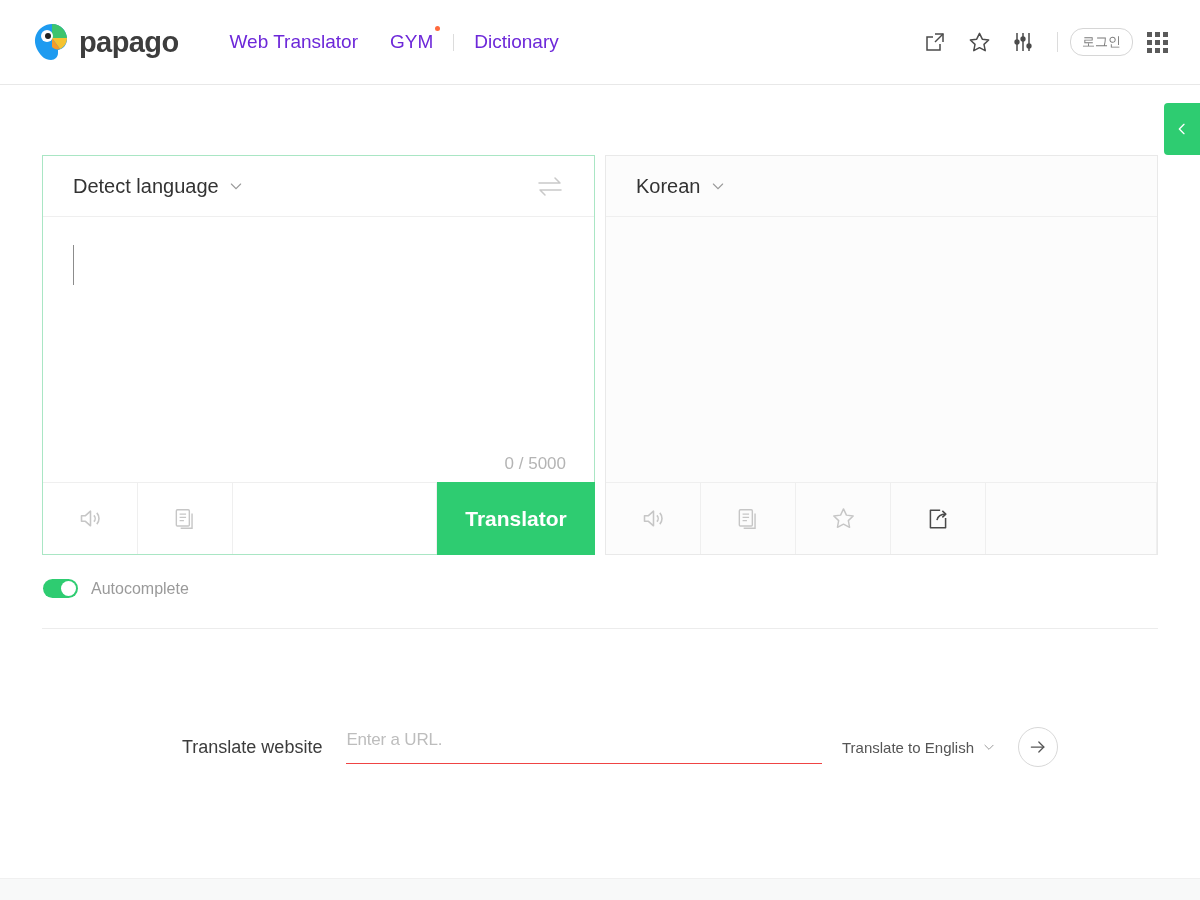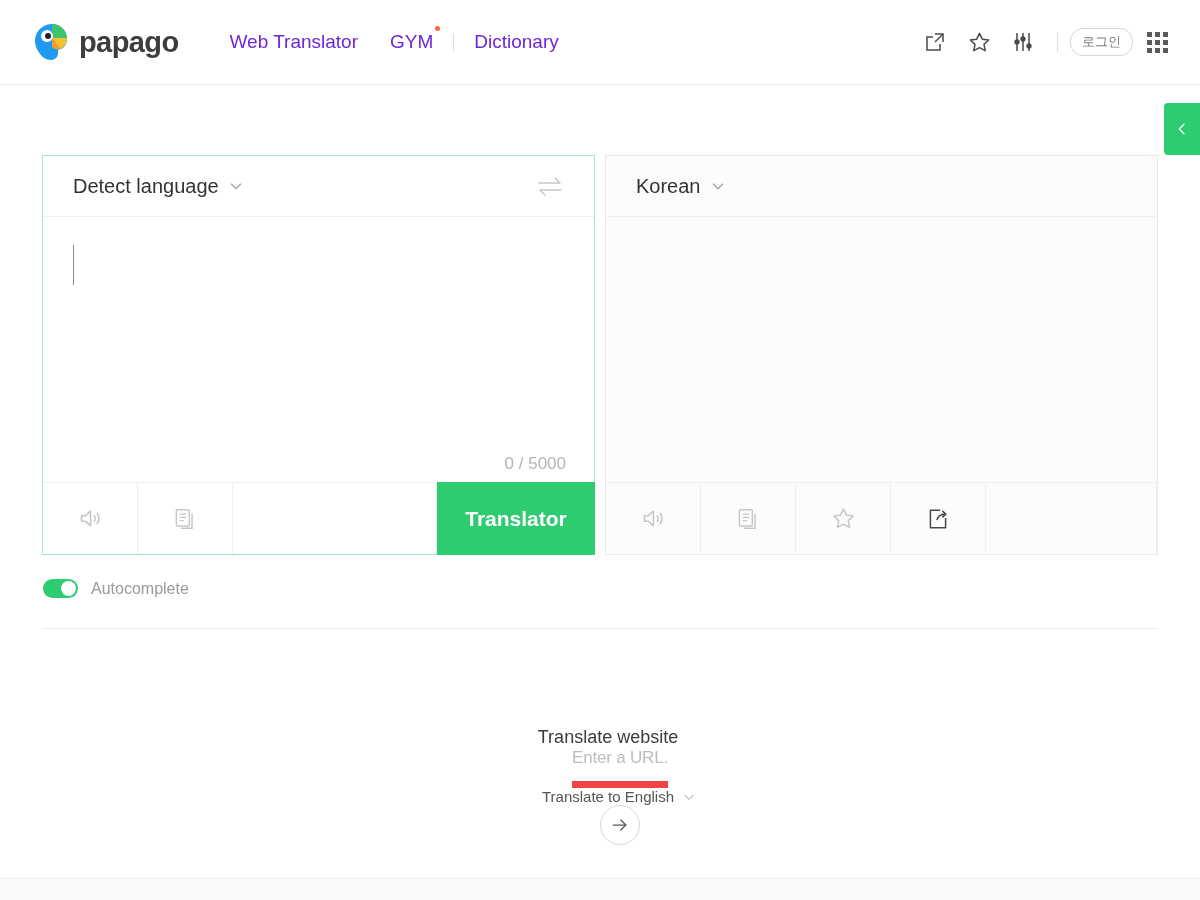--- a/index.html
+++ b/index.html
@@ -272,31 +272,30 @@
     background: #ececec;
     margin-top: 30px;
   }
 
   
   .website-row {
     display: flex;
     align-items: center;
     margin-top: 98px;
     padding: 0 100px 0 140px;
-    flex-direction: column;
   }
   .website-label {
     font-size: 18px;
     color: #3c3c3c;
     white-space: nowrap;
     margin-right: 24px;
   }
   .url-field {
     flex: 1 1 auto;
-    border-bottom: 7px solid #ef4444;
+    border-bottom: 1px solid #ef4444;
     padding-bottom: 13px;
     display: flex;
     align-items: center;
   }
   .url-placeholder {
     font-size: 17px;
     color: #bdbdbd;
     letter-spacing: -0.2px;
   }
   .target-lang {

